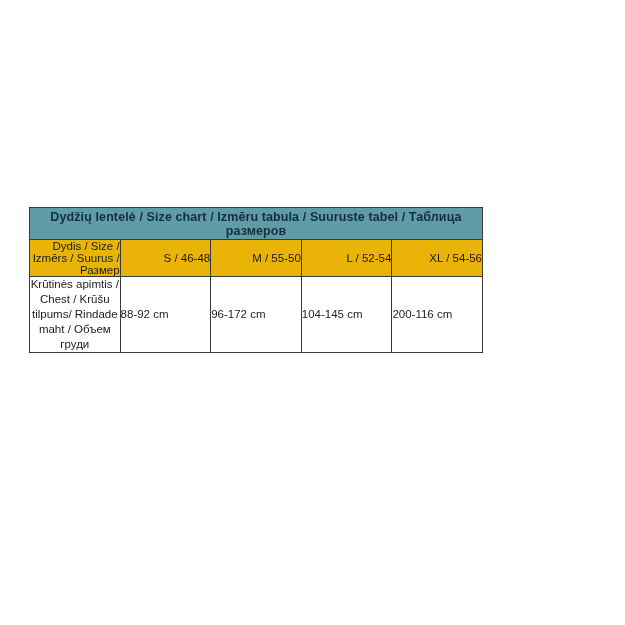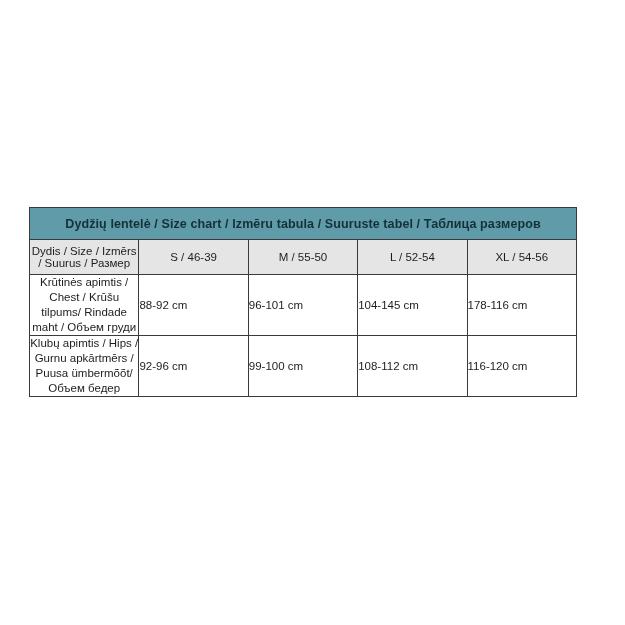--- a/index.html
+++ b/index.html
@@ -20,46 +20,46 @@
     background: #ffffff;
   }
   .chart-wrap {
     position: absolute;
     left: 29px;
     top: 207px;
     width: 567px;
   }
   table.size-chart {
     border-collapse: collapse;
-    width: 548px;
+    width: 454px;
     table-layout: fixed;
     background: #ffffff;
   }
   table.size-chart td,
   table.size-chart th {
     border: 1px solid #3a3a3a;
     padding: 0;
     vertical-align: middle;
   }
   .title-cell {
     background: #5f9ba8;
     color: #14313a;
     font-weight: bold;
     font-size: 12.5px;
     text-align: center;
     height: 31px;
     letter-spacing: 0.1px;
     padding: 0 4px;
   }
   .hdr-row td {
-    background: #e5e5e5;
+    background: #eab308;
     height: 34px;
     font-size: 11.5px;
     color: #1d1d1d;
-    text-align: center;
+    text-align: right;
   }
   .hdr-row td.label-col {
     font-size: 11.5px;
   }
   .body-row td {
     background: #ffffff;
     font-size: 11.5px;
     color: #1d1d1d;
     text-align: left;
     height: 42px;
@@ -81,35 +81,28 @@
 
 <div class="page">
   <div class="chart-wrap">
     <table class="size-chart">
       <tbody>
         <tr>
           <td class="title-cell" colspan="5">Dydžių lentelė / Size chart / Izmēru tabula / Suuruste tabel / Таблица размеров</td>
         </tr>
         <tr class="hdr-row">
           <td class="label-col col-label">Dydis / Size / Izmērs / Suurus / Размер</td>
-          <td class="col-s">S / 46-39</td>
+          <td class="col-s">S / 46-48</td>
           <td class="col-m">M / 55-50</td>
           <td class="col-l">L / 52-54</td>
           <td class="col-xl">XL / 54-56</td>
         </tr>
         <tr class="body-row">
           <td class="label-col col-label">Krūtinės apimtis / Chest / Krūšu tilpums/  Rindade maht / Объем груди</td>
           <td class="col-s">88-92 cm</td>
-          <td class="col-m">96-101 cm</td>
+          <td class="col-m">96-172 cm</td>
           <td class="col-l">104-145 cm</td>
-          <td class="col-xl">178-116 cm</td>
-        </tr>
-        <tr class="body-row">
-          <td class="label-col col-label">Klubų apimtis / Hips / Gurnu apkārtmērs / Puusa ümbermõõt/ Объем бедер</td>
-          <td class="col-s">92-96 cm</td>
-          <td class="col-m">99-100 cm</td>
-          <td class="col-l">108-112 cm</td>
-          <td class="col-xl">116-120 cm</td>
+          <td class="col-xl">200-116 cm</td>
         </tr>
       </tbody>
     </table>
   </div>
 </div>
 
 </body></html>

